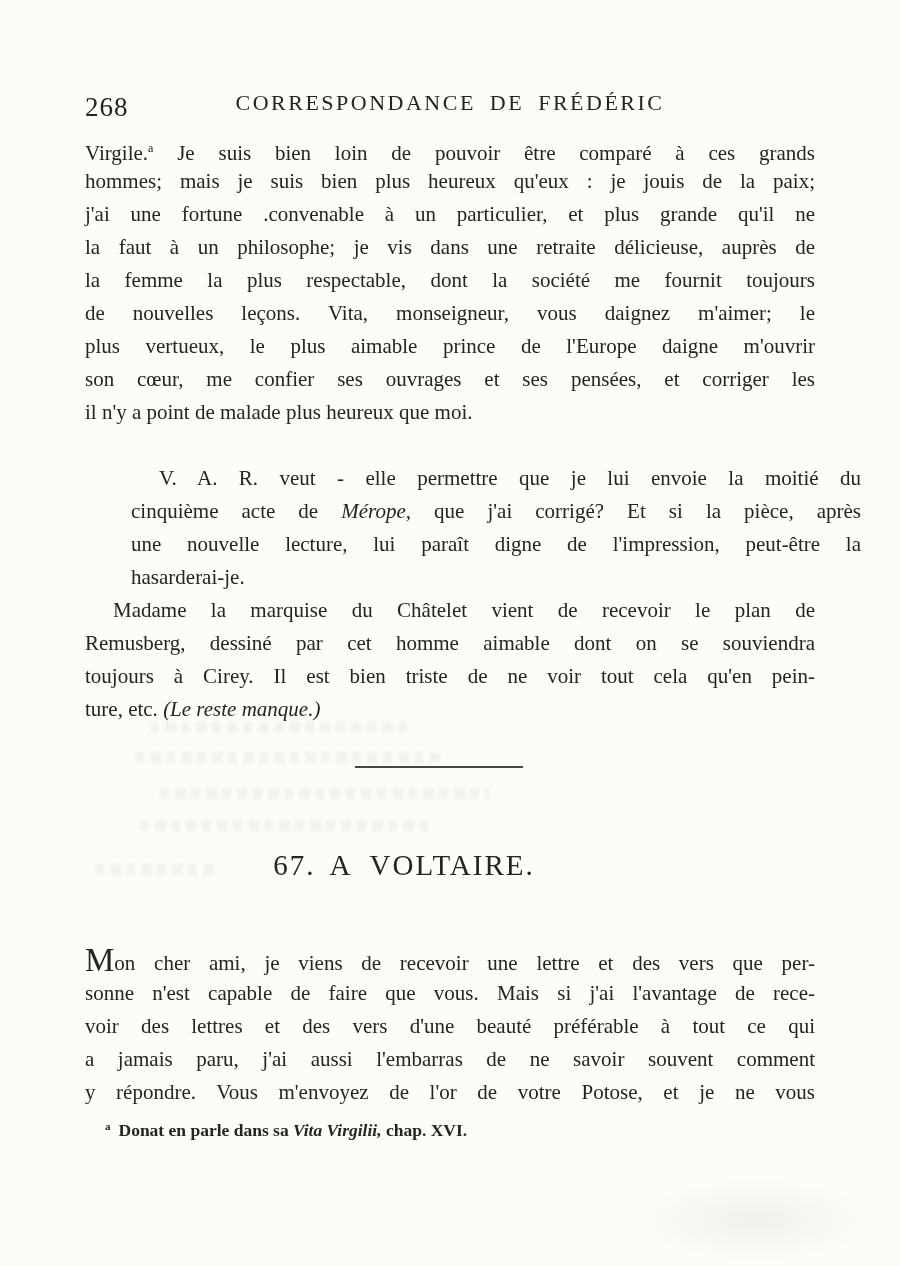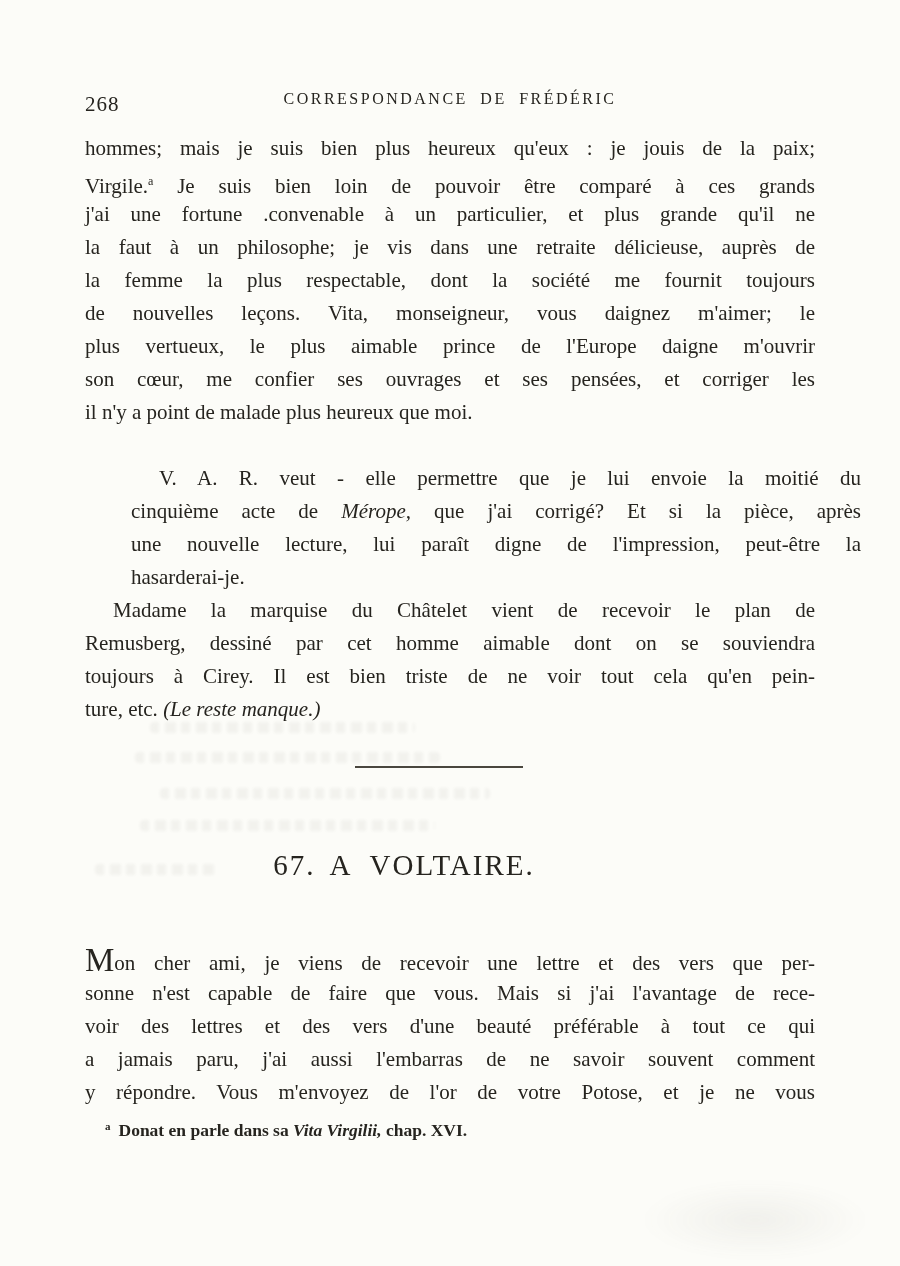--- a/index.html
+++ b/index.html
@@ -23,27 +23,27 @@
     position: absolute;
     top: 90px;
     left: 85px;
     width: 730px;
     height: 28px;
   }
   .page-num {
     position: absolute;
     left: 0;
     top: 2px;
-    font-size: 21px;
+    font-size: 27px;
     letter-spacing: 1px;
   }
   .running-title {
     display: block;
     text-align: center;
-    font-size: 16px;
+    font-size: 22px;
     letter-spacing: 2.5px;
     word-spacing: 6px;
   }
 
   
   .textblock {
     position: absolute;
     left: 85px;
     width: 730px;
     font-size: 21px;
@@ -155,22 +155,22 @@
 <body>
 
 <div class="page">
 
   <div class="running-head">
     <span class="page-num">268</span>
     <span class="running-title">CORRESPONDANCE DE FRÉDÉRIC</span>
   </div>
 
   <div class="textblock" id="para-prev-1">
+    <div class="line j"><span>Virgile.</span><span class="sup">a</span><span> Je suis bien loin de pouvoir être comparé à ces grands</span></div>
     <div class="line j">hommes; mais je suis bien plus heureux qu'eux : je jouis de la paix;</div>
-    <div class="line j"><span>Virgile.</span><span class="sup">a</span><span> Je suis bien loin de pouvoir être comparé à ces grands</span></div>
     <div class="line j">j'ai une fortune .convenable à un particulier, et plus grande qu'il ne</div>
     <div class="line j">la faut à un philosophe; je vis dans une retraite délicieuse, auprès de</div>
     <div class="line j">la femme la plus respectable, dont la société me fournit toujours</div>
     <div class="line j">de nouvelles leçons. Vita, monseigneur, vous daignez m'aimer; le</div>
     <div class="line j">plus vertueux, le plus aimable prince de l'Europe daigne m'ouvrir</div>
     <div class="line j">son cœur, me confier ses ouvrages et ses pensées, et corriger les</div>
     <div class="line">il n'y a point de malade plus heureux que moi.</div>
   </div>
 
   <div class="textblock" id="para-prev-2">

